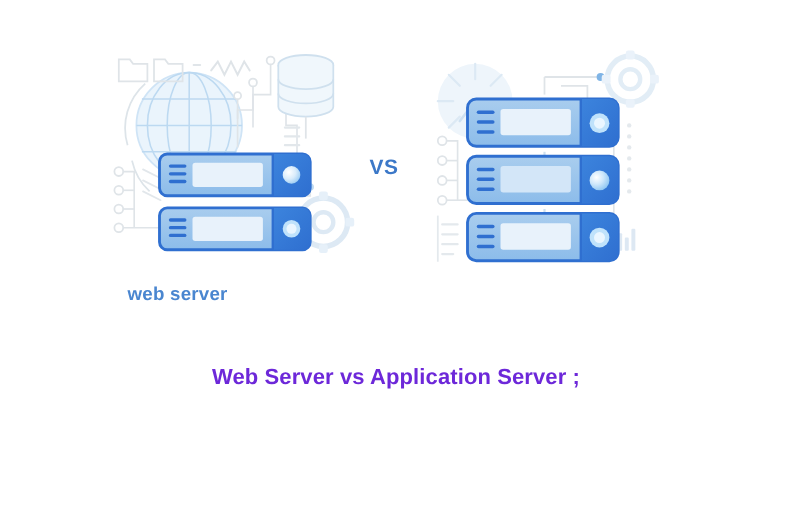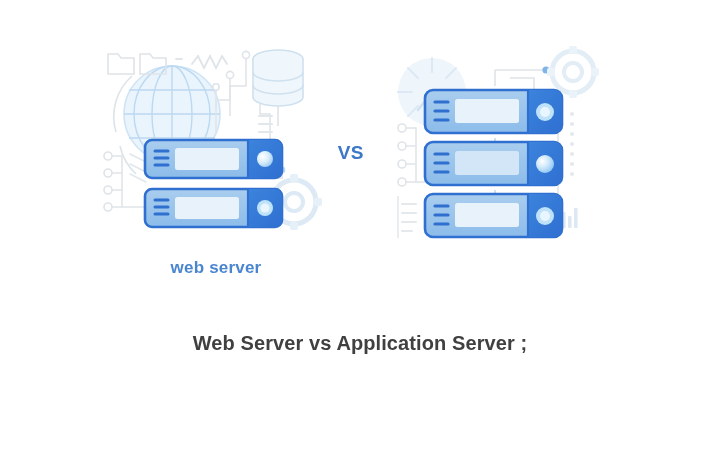--- a/index.html
+++ b/index.html
@@ -26,51 +26,50 @@
     top: 42px;
   }
   #panel-web   { left: 96px;  width: 240px; height: 210px; }
   #panel-app   { left: 392px; width: 220px; height: 210px; }
 
   .illus svg { display:block; width:100%; height:100%; overflow:visible; }
 
   
   #vs-label {
     position: absolute;
-    left: 316px;
+    left: 336px;
     top: 142px;
     width: 48px;
-    text-align: right;
+    text-align: left;
     font-size: 19px;
     font-weight: bold;
     letter-spacing: .5px;
     color: #3c78c8;
   }
 
   
   .caption {
     position: absolute;
     top: 258px;
     font-size: 17px;
     font-weight: bold;
     color: #4a86d0;
-    text-align: center;
     letter-spacing: .2px;
   }
   #caption-web { left: 116px; width: 200px; }
   #caption-app { left: 386px; width: 232px; }
 
   
   #headline {
     position: absolute;
     left: 60px;
     right: 60px;
     top: 330px;
     text-align: center;
-    color: #404040;
+    color: #6d28d9;
     font-size: 20px;
     font-weight: bold;
     line-height: 27px;
     letter-spacing: .1px;
   }
   #headline .line { display: block; }
 </style>
 </head>
 <body>
 

